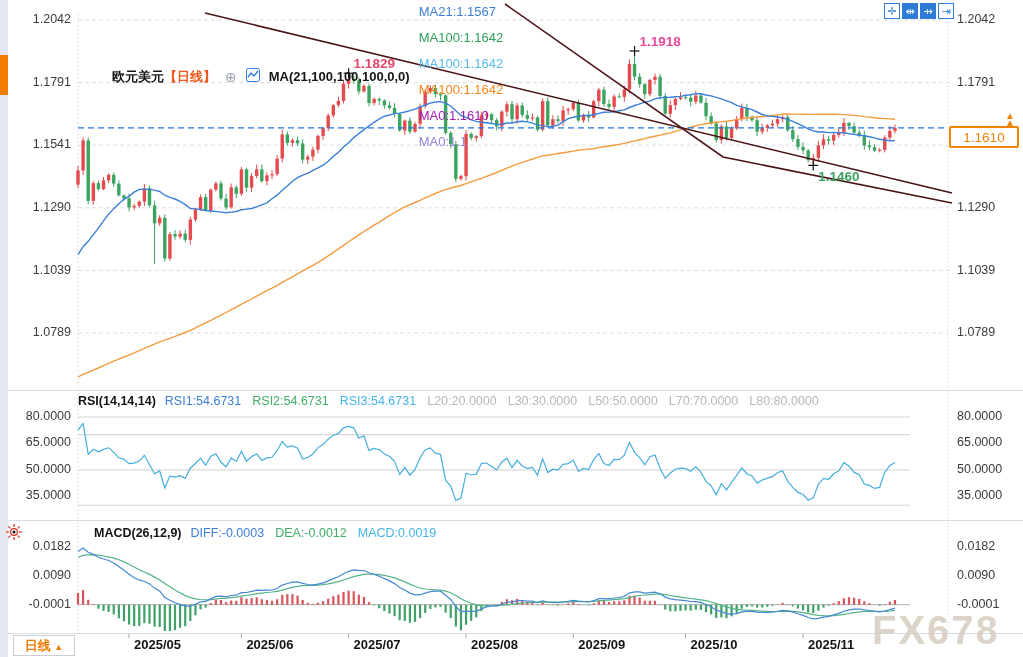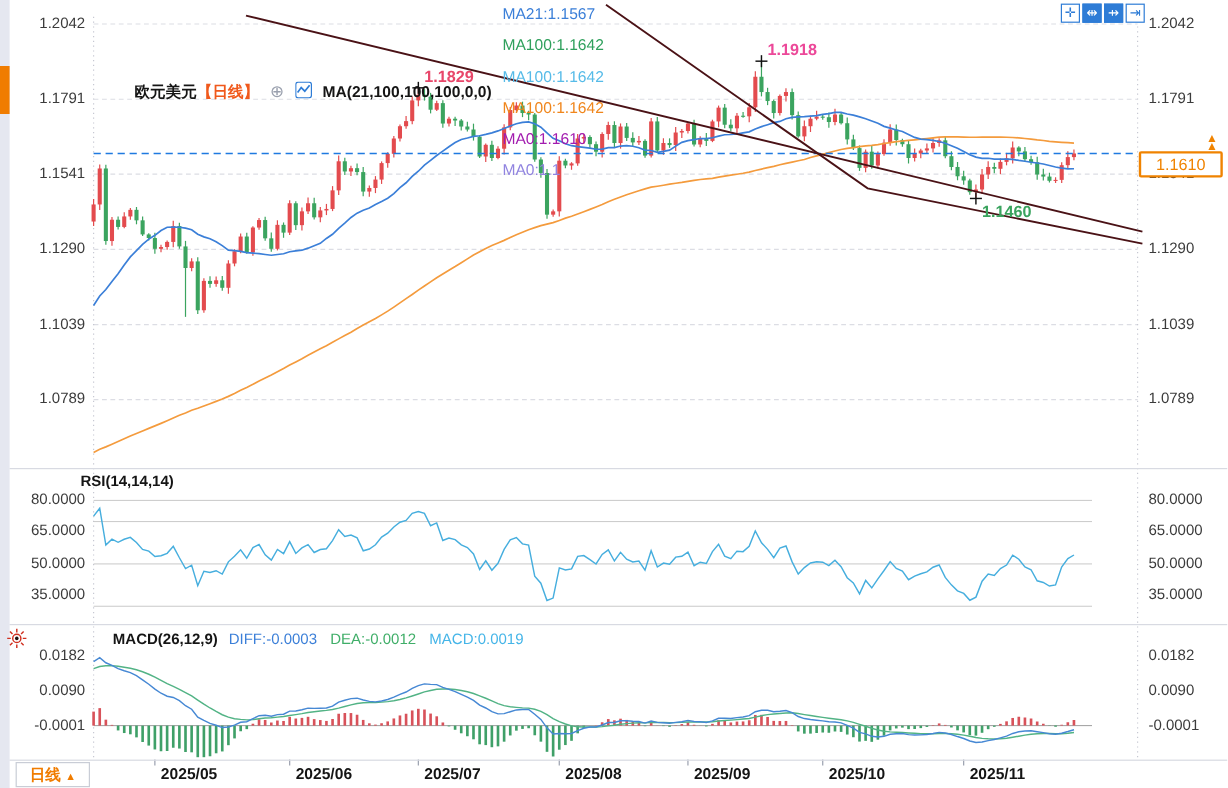--- a/index.html
+++ b/index.html
@@ -582,22 +582,32 @@
       </span>
   </div>
 
   <div class="toolbar" id="toolbar">
       <div class="tb-icon">✛</div>
       <div class="tb-icon fill">⇹</div>
       <div class="tb-icon fill">⇸</div>
       <div class="tb-icon">⇥</div>
     </div>
 
-  <div class="ovl legend-row" style="left:67px;top:394px;font-size:12.5px;">
+  <div class="ovl legend-row" style="left:78px;top:394px;font-size:12.5px;">
     <span class="t">RSI(14,14,14)</span>
+    <span id="rsi-items" style="display:flex;gap:11px;">
+        <span style="color: rgb(59, 127, 216);">RSI1:54.6731</span>
+        <span style="color: rgb(63, 174, 104);">RSI2:54.6731</span>
+        <span style="color: rgb(69, 181, 232);">RSI3:54.6731</span>
+        <span style="color: rgb(184, 184, 184);">L20:20.0000</span>
+        <span style="color: rgb(184, 184, 184);">L30:30.0000</span>
+        <span style="color: rgb(184, 184, 184);">L50:50.0000</span>
+        <span style="color: rgb(184, 184, 184);">L70:70.0000</span>
+        <span style="color: rgb(184, 184, 184);">L80:80.0000</span>
+      </span>
   </div>
 
   <div class="ovl legend-row" style="left:78px;top:526px;font-size:12.5px;padding-left:16px;">
     <span class="t">MACD(26,12,9)</span>
     <span id="macd-items" style="display:flex;gap:11px;">
         <span style="color: rgb(59, 127, 216);">DIFF:-0.0003</span>
         <span style="color: rgb(63, 174, 104);">DEA:-0.0012</span>
         <span style="color: rgb(69, 181, 232);">MACD:0.0019</span>
       </span>
   </div>
@@ -619,20 +629,21 @@
     </svg>
   </div>
 
   <div class="price-tag">1.1610</div>
   <div class="price-arrow">▲<br>▲</div>
 
   <div class="period-btn">
     <span>日线</span> <span style="font-size:9px;">▲</span>
   </div>
 
+  <div class="watermark">FX678</div>
   <div id="labels">
       <div style="left:5px;top:12px;" class="axis-label left">1.2042</div>
       <div style="left:957px;top:12px;" class="axis-label right">1.2042</div>
       <div style="left:5px;top:74.69979999999975px;" class="axis-label left">1.1791</div>
       <div style="left:957px;top:74.69979999999975px;" class="axis-label right">1.1791</div>
       <div style="left:5px;top:137.14980000000008px;" class="axis-label left">1.1541</div>
       <div style="left:957px;top:137.14980000000008px;" class="axis-label right">1.1541</div>
       <div style="left:5px;top:199.84959999999984px;" class="axis-label left">1.1290</div>
       <div style="left:957px;top:199.84959999999984px;" class="axis-label right">1.1290</div>
       <div style="left:5px;top:262.5493999999996px;" class="axis-label left">1.1039</div>

